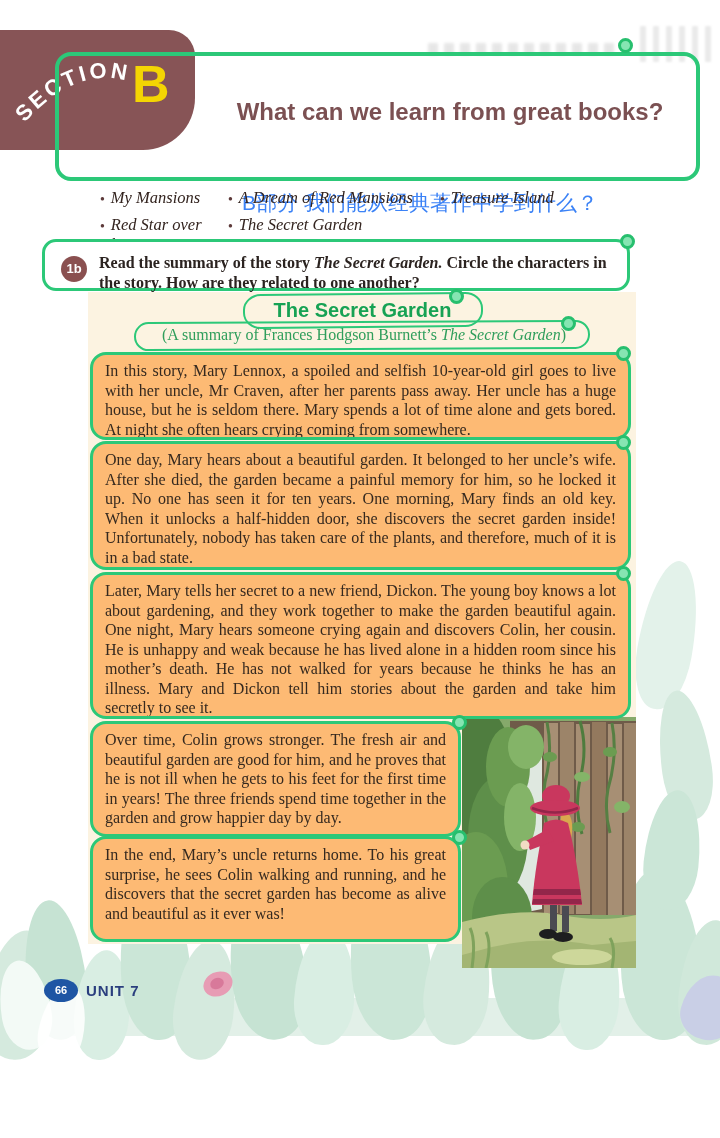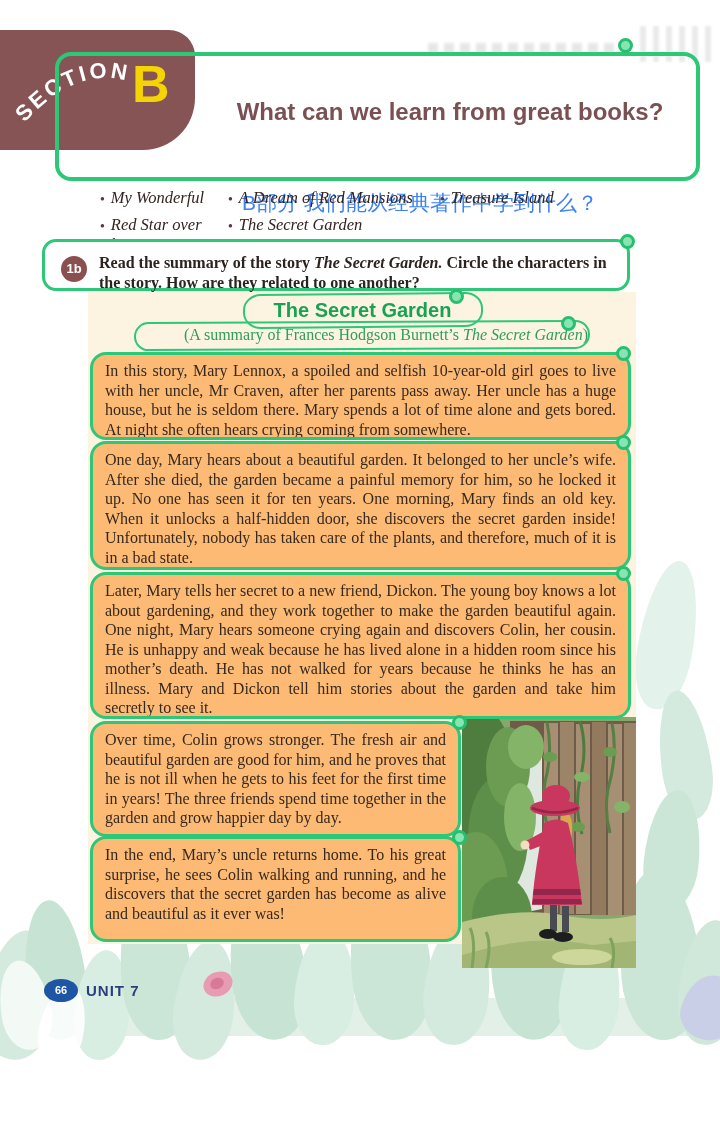--- a/index.html
+++ b/index.html
@@ -45,21 +45,21 @@
   .activity-text { margin-left:12px; font-family:"Liberation Serif","DejaVu Serif",serif;
     font-weight:bold; font-size:16px; line-height:20px; color:#2b2320; }
   .activity-text .btitle { font-style:italic; }
   
   .cream-panel { position:absolute; left:88px; top:292px; width:548px; height:652px;
     background:#fcf3e1; z-index:1; }
   .story-title { position:absolute; left:250px; top:299px; width:225px; text-align:center;
     color:#17a254; font-size:20px; font-weight:bold; z-index:3; }
   .story-title-outline { position:absolute; left:243px; top:293px; width:240px; height:35px;
     border:2.5px solid #2cc878; border-radius:18px / 16px; transform:rotate(-.6deg); z-index:3; }
-  .story-subtitle { position:absolute; left:140px; top:326px; width:448px; text-align:right;
+  .story-subtitle { position:absolute; left:140px; top:326px; width:448px; text-align:center;
     font-family:"Liberation Serif","DejaVu Serif",serif; font-size:16px; color:#2f9e5b; z-index:3; }
   .story-subtitle .btitle { font-style:italic; }
   .story-subtitle-outline { position:absolute; left:134px; top:321px; width:456px; height:29px;
     border:2.5px solid #2cc878; border-radius:15px; transform:rotate(-.3deg); z-index:3; }
   
   .para-box { position:absolute; border:3px solid #2cc878; border-radius:16px;
     background:#fdba74; z-index:3; padding:6px 12px;
     font-family:"Liberation Serif","DejaVu Serif",serif; font-size:16px; line-height:19.5px;
     color:#35291f; text-align:justify; overflow:hidden; }
   .p1 { left:90px; top:352px; width:541px; height:88px; }
@@ -119,21 +119,21 @@
         <textPath href="#secarc" startOffset="4">SECTION</textPath>
       </text>
     </svg>
   </div>
   <div class="section-letter">B</div>
   <div class="header-box"></div>
   <div class="page-title">What can we learn from great books?</div>
   <div class="page-subtitle-zh">B部分 我们能从经典著作中学到什么？</div>
 
   <div class="book-list">
-    <div class="book-item">My Wonderful</div>
+    <div class="book-item">My Mansions</div>
     <div class="book-item">A Dream of Red Mansions</div>
     <div class="book-item">Treasure Island</div>
     <div class="book-item">Red Star over China</div>
     <div class="book-item">The Secret Garden</div>
   </div>
 
   <div class="activity-box">
     <div class="badge">1b</div>
     <div class="activity-text"><span>Read the summary of the story </span><span class="btitle">The Secret Garden.</span><span> Circle the characters in the story. How are they related to one another?</span></div>
   </div>

